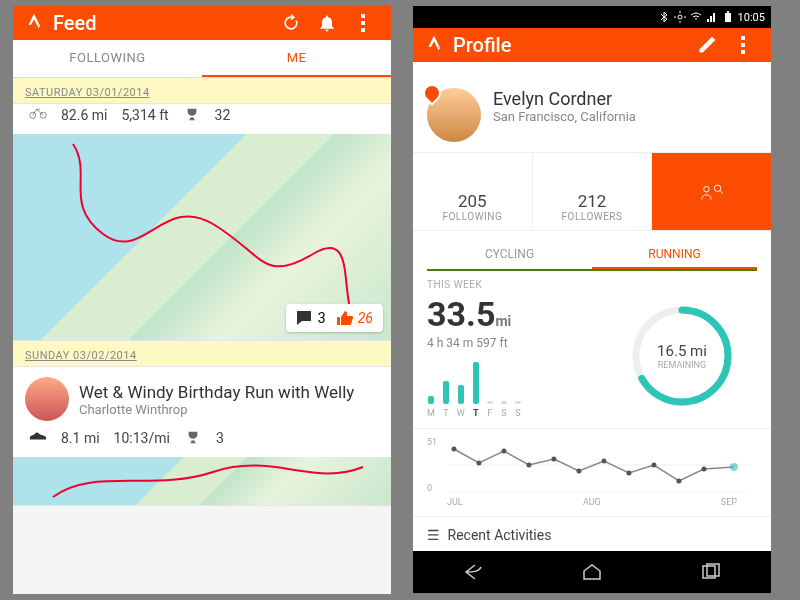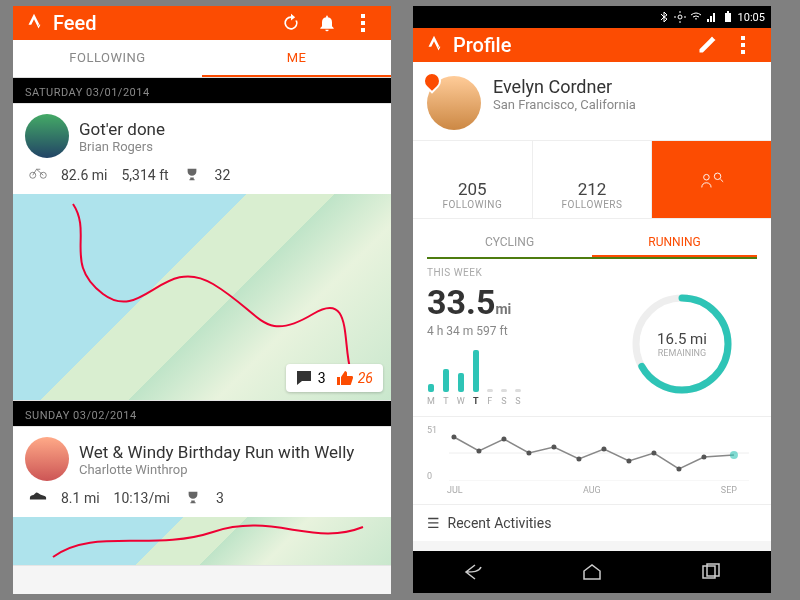--- a/index.html
+++ b/index.html
@@ -19,40 +19,40 @@
   .appbar .action svg { width: 20px; height: 20px; fill: #fff; }
   .appbar .overflow { display: flex; flex-direction: column; gap: 3px; }
   .appbar .overflow span { width: 4px; height: 4px; background: #fff; border-radius: 0; }
 
   
   .tabs { display: flex; background: #fff; border-bottom: 1px solid #ddd; }
   .tab { flex: 1; text-align: center; padding: 10px 0; font-size: 13px; color: #888; cursor: pointer; letter-spacing: 0.5px; }
   .tab.active { color: #fc4c02; border-bottom: 2px solid #fc4c02; }
 
   
-  .section-header { padding: 8px 12px 4px; font-size: 11px; color: #888; letter-spacing: 0.5px; background: #000000; }
+  .section-header { padding: 8px 12px 4px; font-size: 11px; color: #888; letter-spacing: 0.5px; background: #fef9c3; text-decoration: underline; }
   .card { background: #fff; border-top: 1px solid #e5e5e5; border-bottom: 1px solid #e5e5e5; margin-bottom: 0; }
   .card-head { display: flex; align-items: center; padding: 10px 12px 6px; gap: 10px; }
   .avatar { width: 44px; height: 44px; border-radius: 50%; background: #ccc; flex-shrink: 0; position: relative; overflow: hidden; }
   .avatar.bike { background: linear-gradient(#4a6, #246); }
   .avatar.run { background: linear-gradient(#fa8, #c55); }
   .avatar.profile { background: linear-gradient(#fc9, #c84); width: 54px; height: 54px; }
   .activity-title { font-size: 17px; color: #333; }
   .activity-user { font-size: 13px; color: #888; }
   .stats-row { display: flex; align-items: center; gap: 14px; padding: 2px 12px 10px 16px; font-size: 14px; color: #444; }
   .stats-row .icon { width: 18px; height: 18px; }
   .stats-row svg { width: 18px; height: 14px; fill: #666; }
   .mapbox { height: 206px; background: linear-gradient(135deg,#aee3ec 0%, #aee3ec 40%, #d9eed0 40%, #d9eed0 55%, #bfe4c8 55%, #e8f3dd 70%, #c9e7cd 100%); position: relative; }
   .mapbox.small { height: 48px; }
   .route { position: absolute; inset: 0; }
   .social-pill { position: absolute; right: 8px; bottom: 8px; background: #fff; border-radius: 4px; box-shadow: 0 1px 3px rgba(0,0,0,0.2); display: flex; align-items: center; padding: 6px 10px; gap: 10px; font-size: 14px; }
   .social-pill svg { width: 18px; height: 16px; }
 
   
-  .profile-head { display: flex; padding: 14px 14px 10px; gap: 12px; align-items: flex-start; background: #fff; }
+  .profile-head { display: flex; padding: 26px 14px 10px; gap: 12px; align-items: flex-start; background: #fff; }
   .badge-layer { position: absolute; top: -4px; left: -4px; width: 18px; height: 18px; background: #fc4c02; border-radius: 50% 50% 50% 0; transform: rotate(-45deg); border: 2px solid #fff; }
   .profile-name { font-size: 18px; color: #333; }
   .profile-loc { font-size: 13px; color: #888; }
   .follow-row { display: flex; background: #fff; border-top: 1px solid #eee; border-bottom: 1px solid #eee; }
   .follow-cell { flex: 1; text-align: center; padding: 8px 0; border-right: 1px solid #eee; }
   .follow-cell .num { font-size: 17px; color: #444; margin-top: 30px; }
   .follow-cell .lbl { font-size: 10px; color: #999; letter-spacing: 0.5px; }
   .find-btn { flex: 1; background: #fc4c02; color: #fff; display: flex; align-items: center; justify-content: center; cursor: pointer; }
   .find-btn svg { width: 26px; height: 20px; fill: #fff; }
 
@@ -112,27 +112,20 @@
         </div>
       </div>
   </div>
   <div class="tabs">
     <div class="tab">FOLLOWING</div>
     <div class="tab active">ME</div>
   </div>
 
   <div class="section-header">SATURDAY 03/01/2014</div>
   <div class="card">
-    <div class="card-head">
-      <div class="avatar bike"></div>
-      <div>
-        <div class="activity-title">Got'er done</div>
-        <div class="activity-user">Brian Rogers</div>
-      </div>
-    </div>
     <div class="stats-row">
       <span class="icon"><svg viewBox="0 0 24 16">
             <circle cx="5" cy="11" r="4" fill="none" stroke="#666"></circle>
             <circle cx="19" cy="11" r="4" fill="none" stroke="#666"></circle>
             <path d="M5 11 L10 3 h5 M10 3 l9 8" fill="none" stroke="#666"></path>
           </svg></span>
       <span>82.6 mi</span>
       <span>5,314 ft</span>
       <span><svg viewBox="0 0 16 16">
             <path fill="#666" d="M3 2h10v3a5 5 0 0 1-10 0zM6 12h4v2h-4z M5 14h6v1h-6z"></path>

